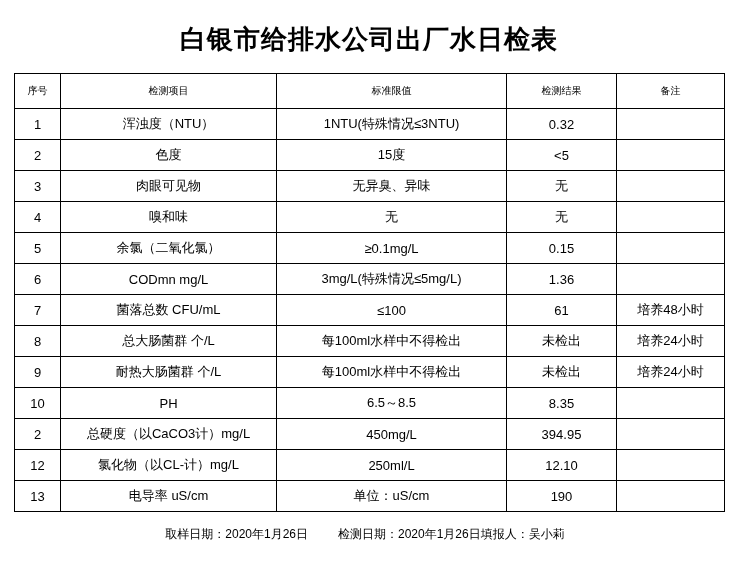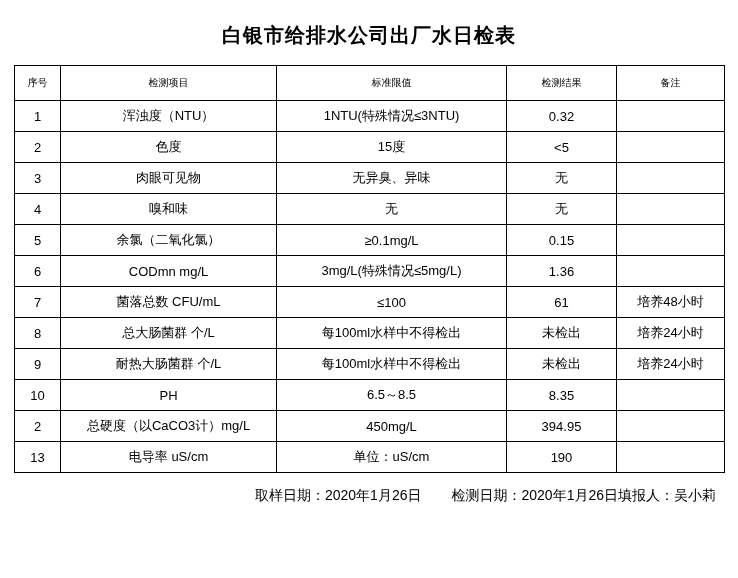--- a/index.html
+++ b/index.html
@@ -17,21 +17,21 @@
   .page {
     position: relative;
     width: 738px;
     height: 578px;
     box-sizing: border-box;
     padding: 0 14px;
   }
   .doc-title {
     text-align: center;
     font-family: "Liberation Serif", serif;
-    font-size: 20px;
+    font-size: 26px;
     font-weight: bold;
     letter-spacing: 1px;
     padding-top: 22px;
     padding-bottom: 16px;
   }
   table.report {
     width: 710px;
     border-collapse: collapse;
     table-layout: fixed;
     font-size: 13px;
@@ -51,22 +51,22 @@
   .col-no { width: 46px; }
   .col-item { width: 216px; }
   .col-limit { width: 230px; }
   .col-result { width: 110px; }
   .col-remark { width: 108px; }
 
   .footer {
     width: 710px;
     margin-top: 14px;
     display: flex;
-    justify-content: flex-end;
-    font-size: 14px;
+    justify-content: center;
+    font-size: 12px;
     font-family: "Liberation Sans", sans-serif;
   }
   .footer > div {
     white-space: nowrap;
   }
   .footer .f-mid { margin-left: 30px; }
   .footer .f-right { margin-right: 8px; }
 </style>
 </head>
 <body>
@@ -163,20 +163,27 @@
         <td></td>
       </tr>
       <tr>
         <td>2</td>
         <td>总硬度（以CaCO3计）mg/L</td>
         <td>450mg/L</td>
         <td>394.95</td>
         <td></td>
       </tr>
       <tr>
+        <td>12</td>
+        <td>氯化物（以CL-计）mg/L</td>
+        <td>250ml/L</td>
+        <td>12.10</td>
+        <td></td>
+      </tr>
+      <tr>
         <td>13</td>
         <td>电导率 uS/cm</td>
         <td>单位：uS/cm</td>
         <td>190</td>
         <td></td>
       </tr>
     </tbody>
   </table>
 
   <div class="footer">

